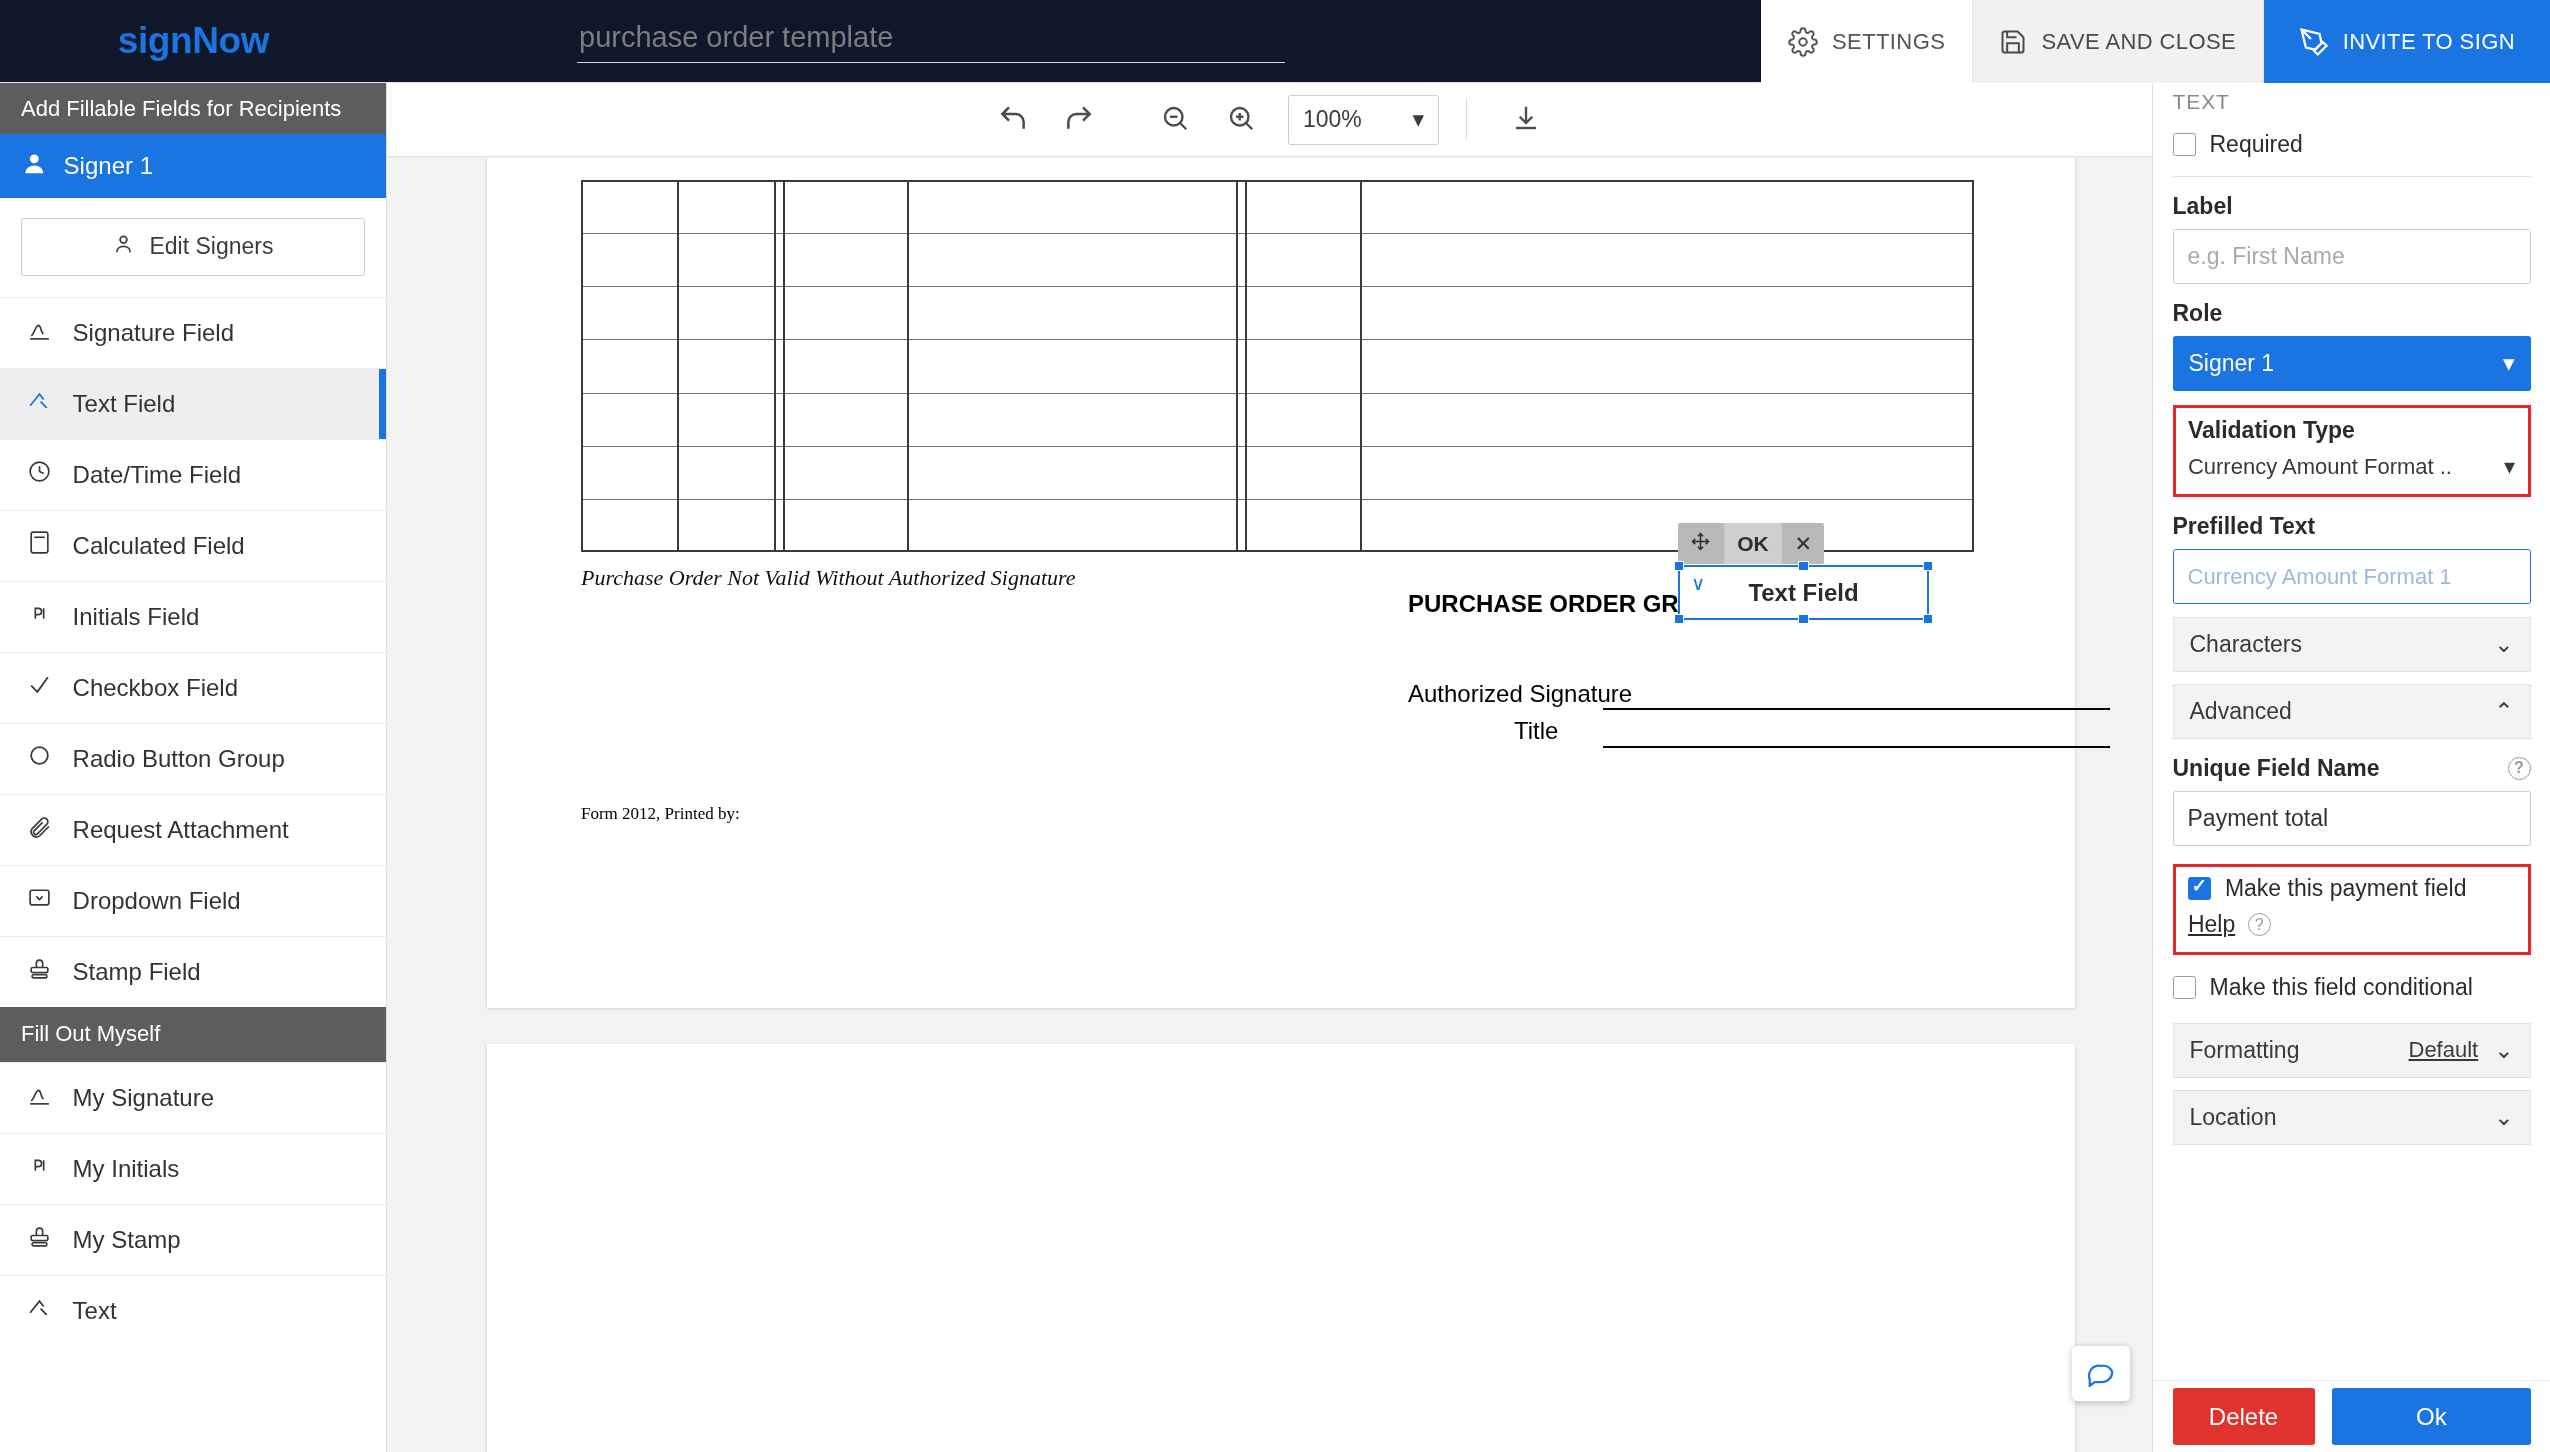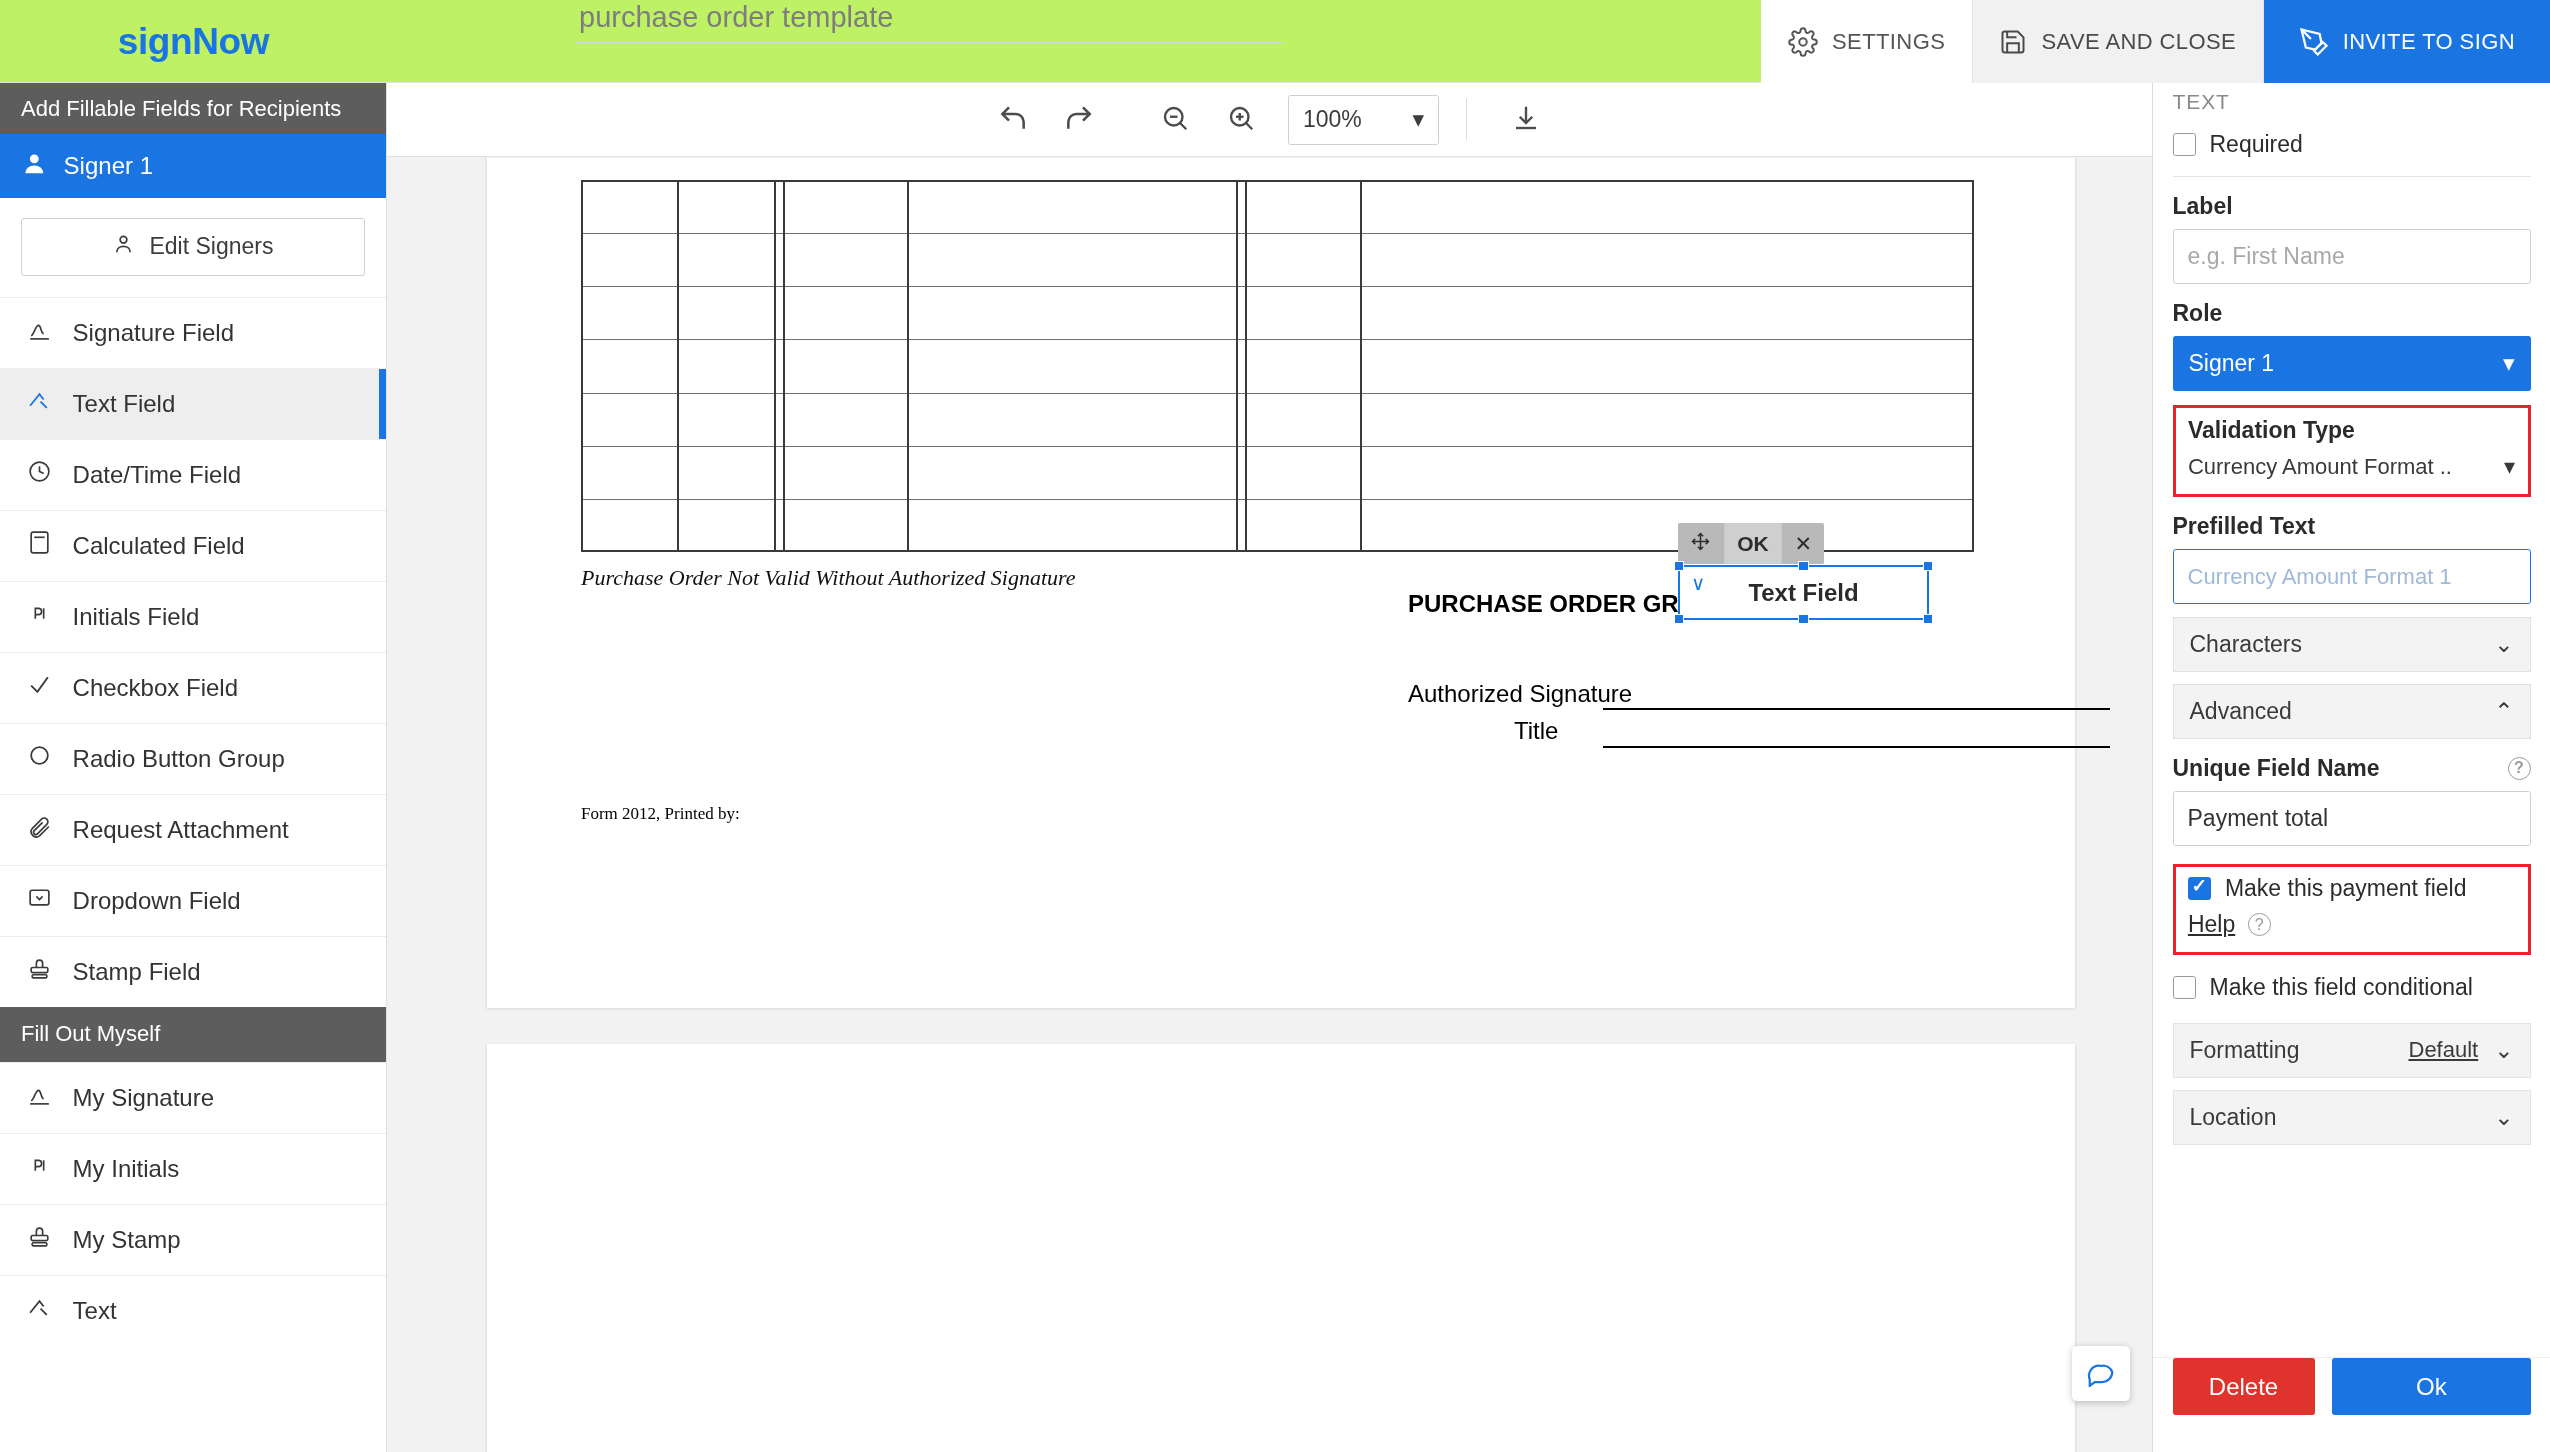--- a/index.html
+++ b/index.html
@@ -13,23 +13,23 @@
   .app {
     position: relative;
     width: 2550px; height: 1452px;
     background: #f2f2f2;
   }
 
   
   .topbar {
     position: absolute; top: 0; left: 0;
     width: 2550px; height: 83px;
-    background: #bef264;
+    background: #0f172a;
     border-bottom: 0.9px solid #e0e0e0;
-    display: flex; align-items: flex-start;
+    display: flex; align-items: center;
   }
   .logo {
     width: 387px; height: 83px;
     display: flex; align-items: center; justify-content: center;
     font-size: 37px; font-weight: bold; color: #1a74e2;
     letter-spacing: -0.4px;
   }
   .doc-title-wrap {
     flex: 0 0 auto;
     margin-left: 190px;
@@ -279,22 +279,22 @@
     display: flex; align-items: center; justify-content: space-between;
     padding: 0 16px; font-size: 23px; color: #3a3a3a; margin-top: 12.4px;
   }
   .rp-help-link { font-size: 23px; color: #2c2c2c; text-decoration: underline; }
   .qmark {
     display: inline-flex; align-items: center; justify-content: center;
     width: 23px; height: 23px; border-radius: 50%;
     border: 1.8px solid #9a9a9a; color: #9a9a9a; font-size: 16px;
   }
   .rp-footer {
-    position: absolute; bottom: 0; left: 0; right: 0; height: 95px;
-    display: flex; gap: 17.7px; padding: 0 19.5px;
+    position: absolute; bottom: 0; left: 0; right: 0; height: 72px;
+    display: flex; align-items: center; gap: 17.7px; padding: 0 19.5px;
     background: #ffffff; border-top: 0.9px solid #ececec;
   }
   .btn-delete {
     width: 142px; height: 57px; background: #e1332d; color: #fff;
     border-radius: 2.7px; display: flex; align-items: center; justify-content: center;
     font-size: 24px; cursor: pointer;
   }
   .btn-ok {
     flex: 1; height: 57px; background: #1a74e2; color: #fff;
     border-radius: 2.7px; display: flex; align-items: center; justify-content: center;

